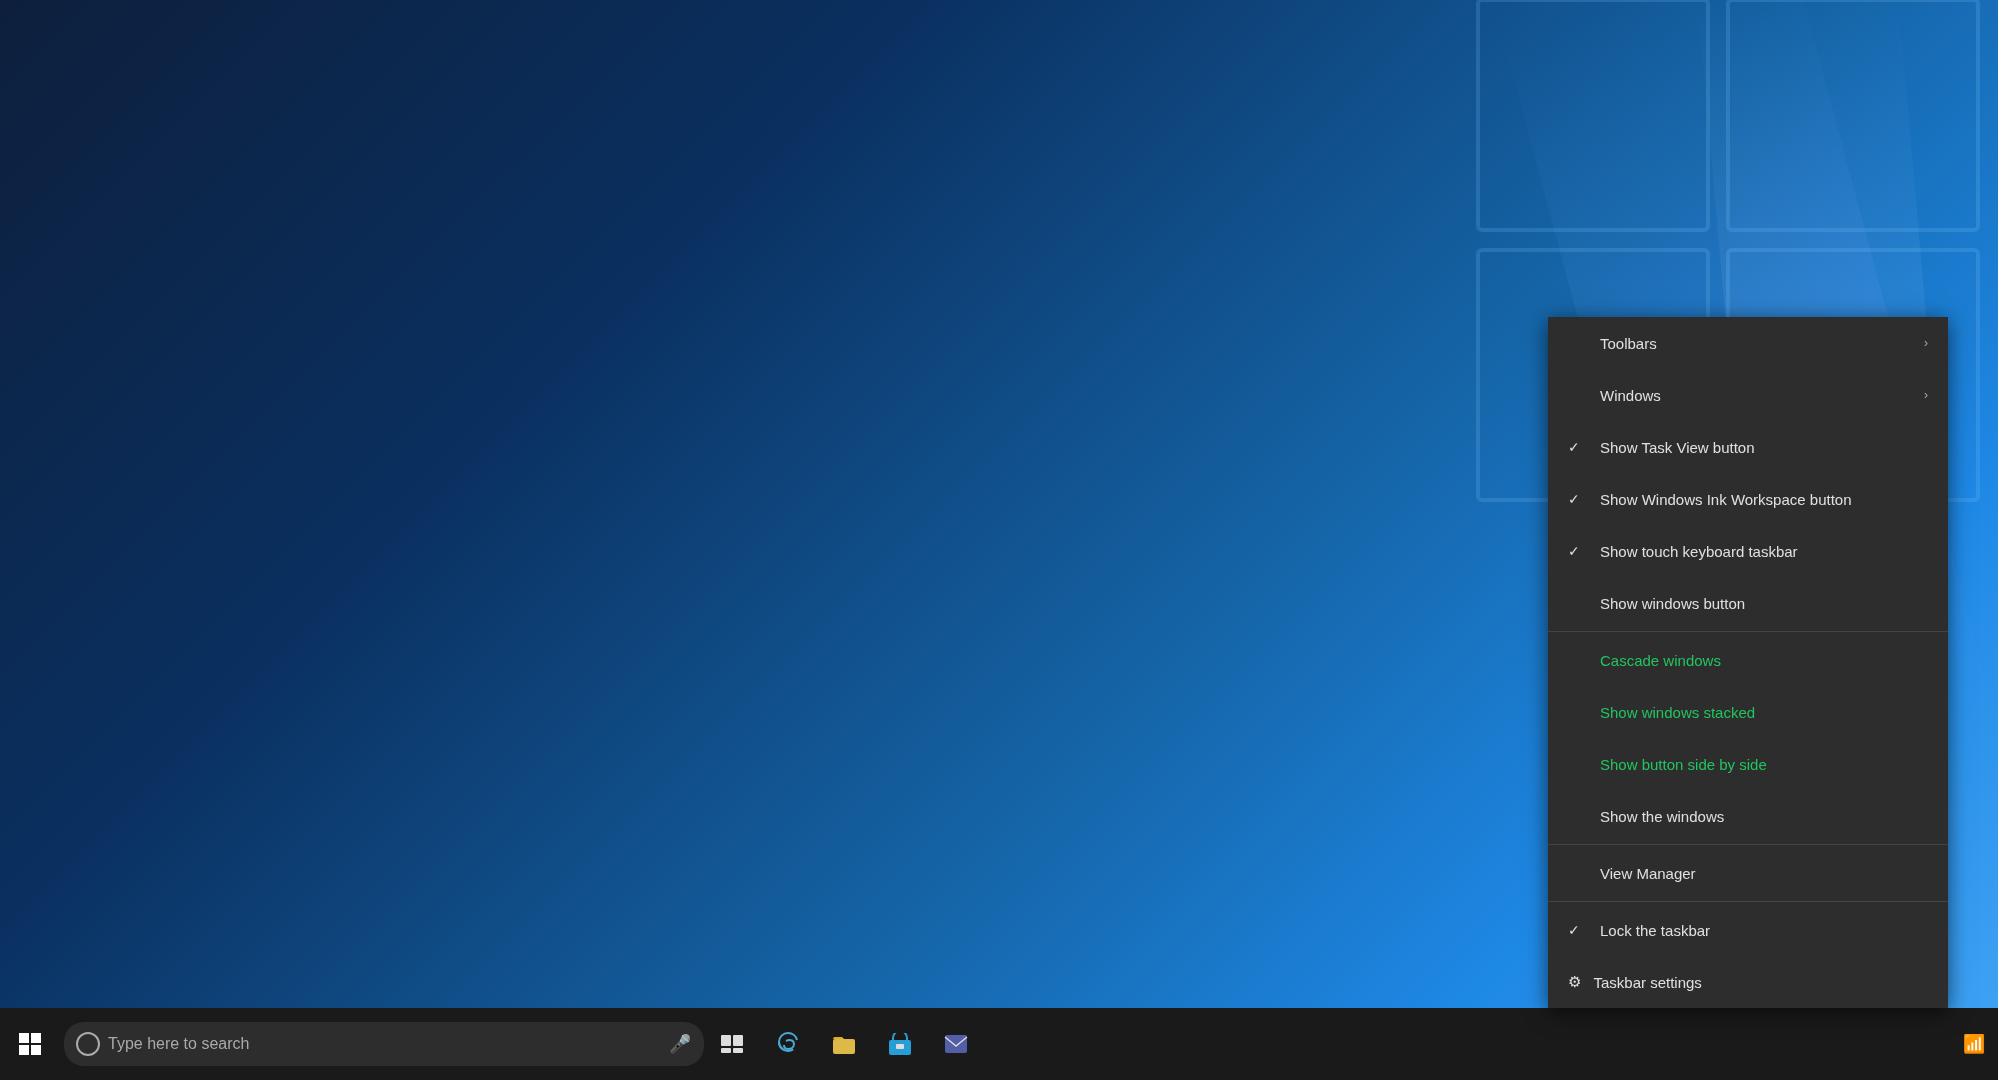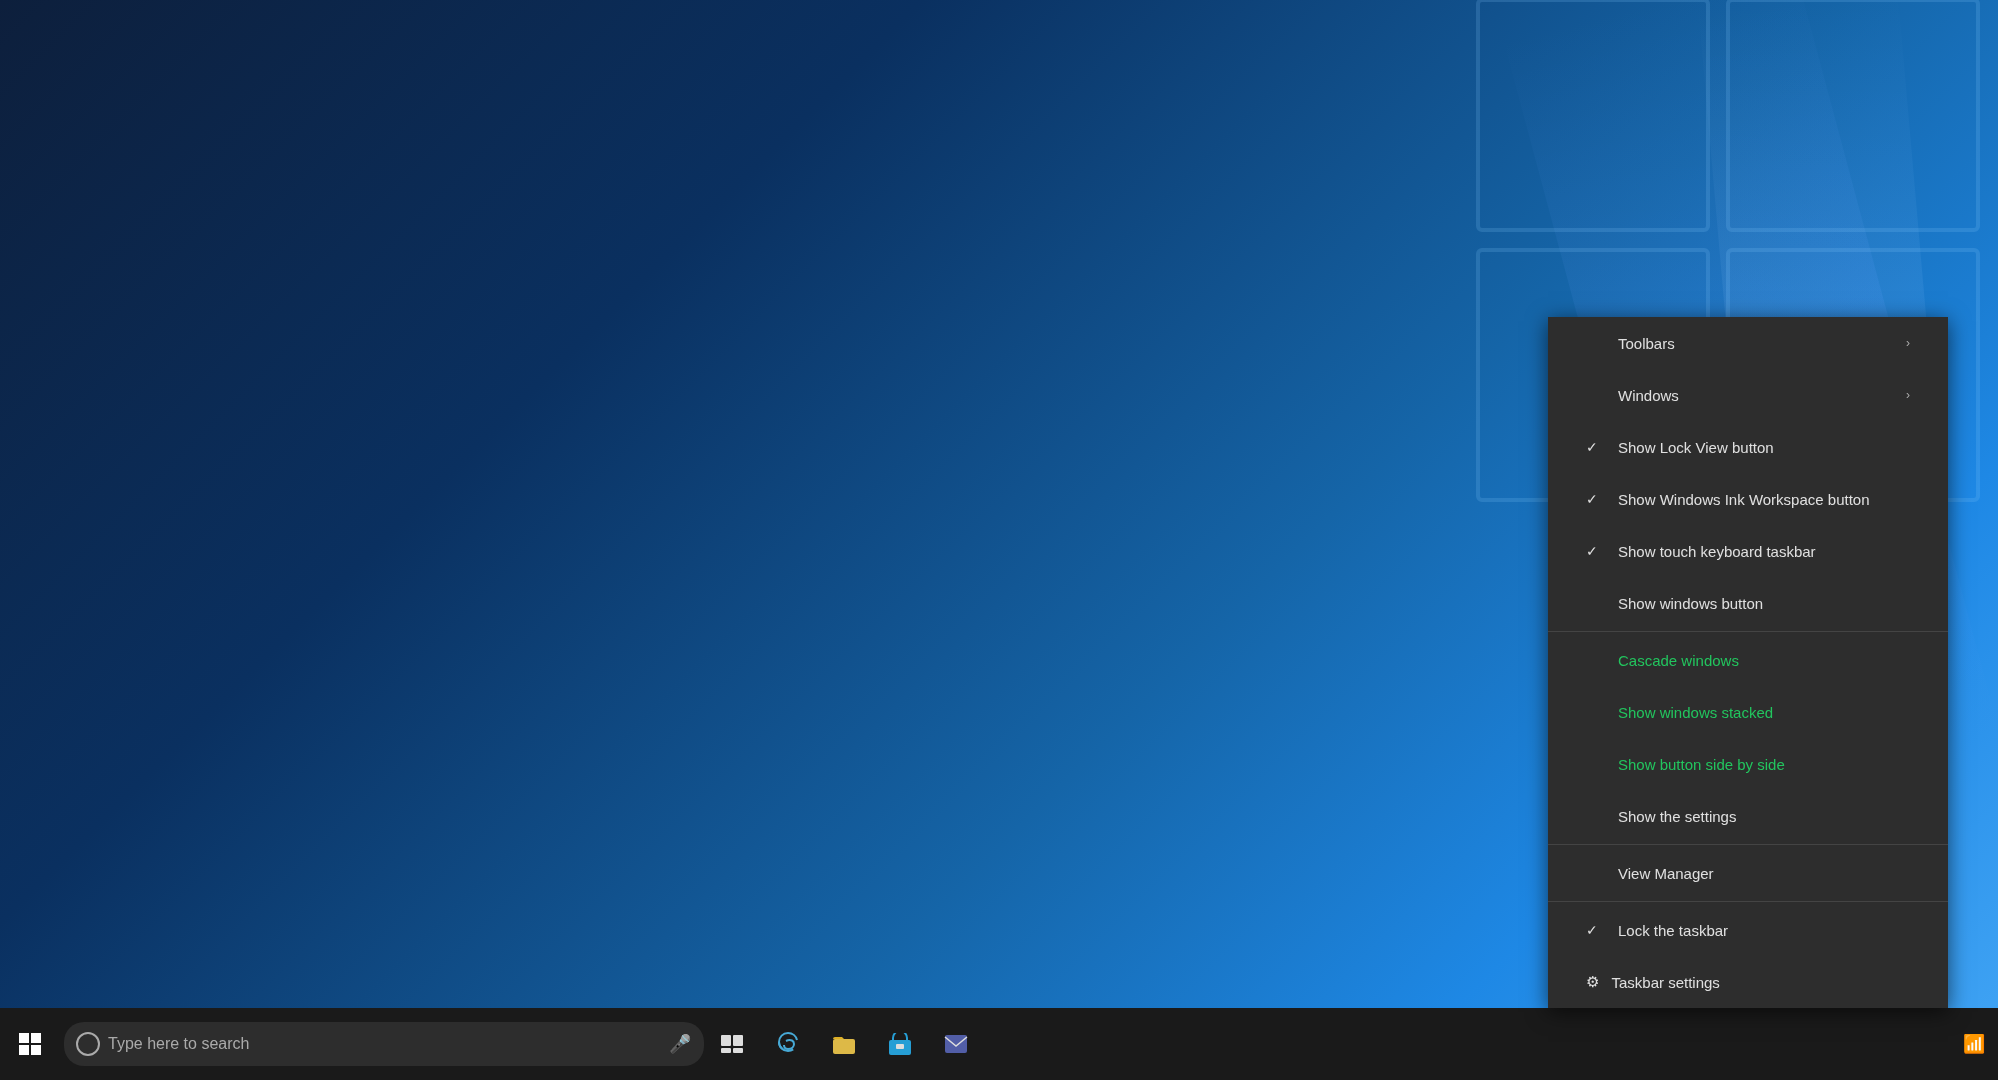--- a/index.html
+++ b/index.html
@@ -99,21 +99,21 @@
       background: #2d2d2d;
       color: #e0e0e0;
       font-size: 15px;
       z-index: 100;
       box-shadow: 0 4px 20px rgba(0,0,0,0.6);
     }
 
     .menu-item {
       display: flex;
       align-items: center;
-      padding: 0 38px;
+      padding: 0 20px;
       height: 52px;
       cursor: pointer;
       position: relative;
       gap: 12px;
     }
 
     .menu-item.disabled {
       color: #22c55e;
       cursor: default;
     }
@@ -208,21 +208,21 @@
       <span>Toolbars</span>
       <span class="arrow">›</span>
     </div>
     <div class="menu-item">
       <span class="check"></span>
       <span>Windows</span>
       <span class="arrow">›</span>
     </div>
     <div class="menu-item">
       <span class="check">✓</span>
-      <span>Show Lock View button</span>
+      <span>Show Task View button</span>
     </div>
     <div class="menu-item">
       <span class="check">✓</span>
       <span>Show Windows Ink Workspace button</span>
     </div>
     <div class="menu-item">
       <span class="check">✓</span>
       <span>Show touch keyboard taskbar</span>
     </div>
     <div class="menu-item">
@@ -237,21 +237,21 @@
     <div class="menu-item disabled">
       <span class="check"></span>
       <span>Show windows stacked</span>
     </div>
     <div class="menu-item disabled">
       <span class="check"></span>
       <span>Show button side by side</span>
     </div>
     <div class="menu-item">
       <span class="check"></span>
-      <span>Show the settings</span>
+      <span>Show the windows</span>
     </div>
     <div class="menu-divider"></div>
     <div class="menu-item">
       <span class="check"></span>
       <span>View Manager</span>
     </div>
     <div class="menu-divider"></div>
     <div class="menu-item">
       <span class="check">✓</span>
       <span>Lock the taskbar</span>

